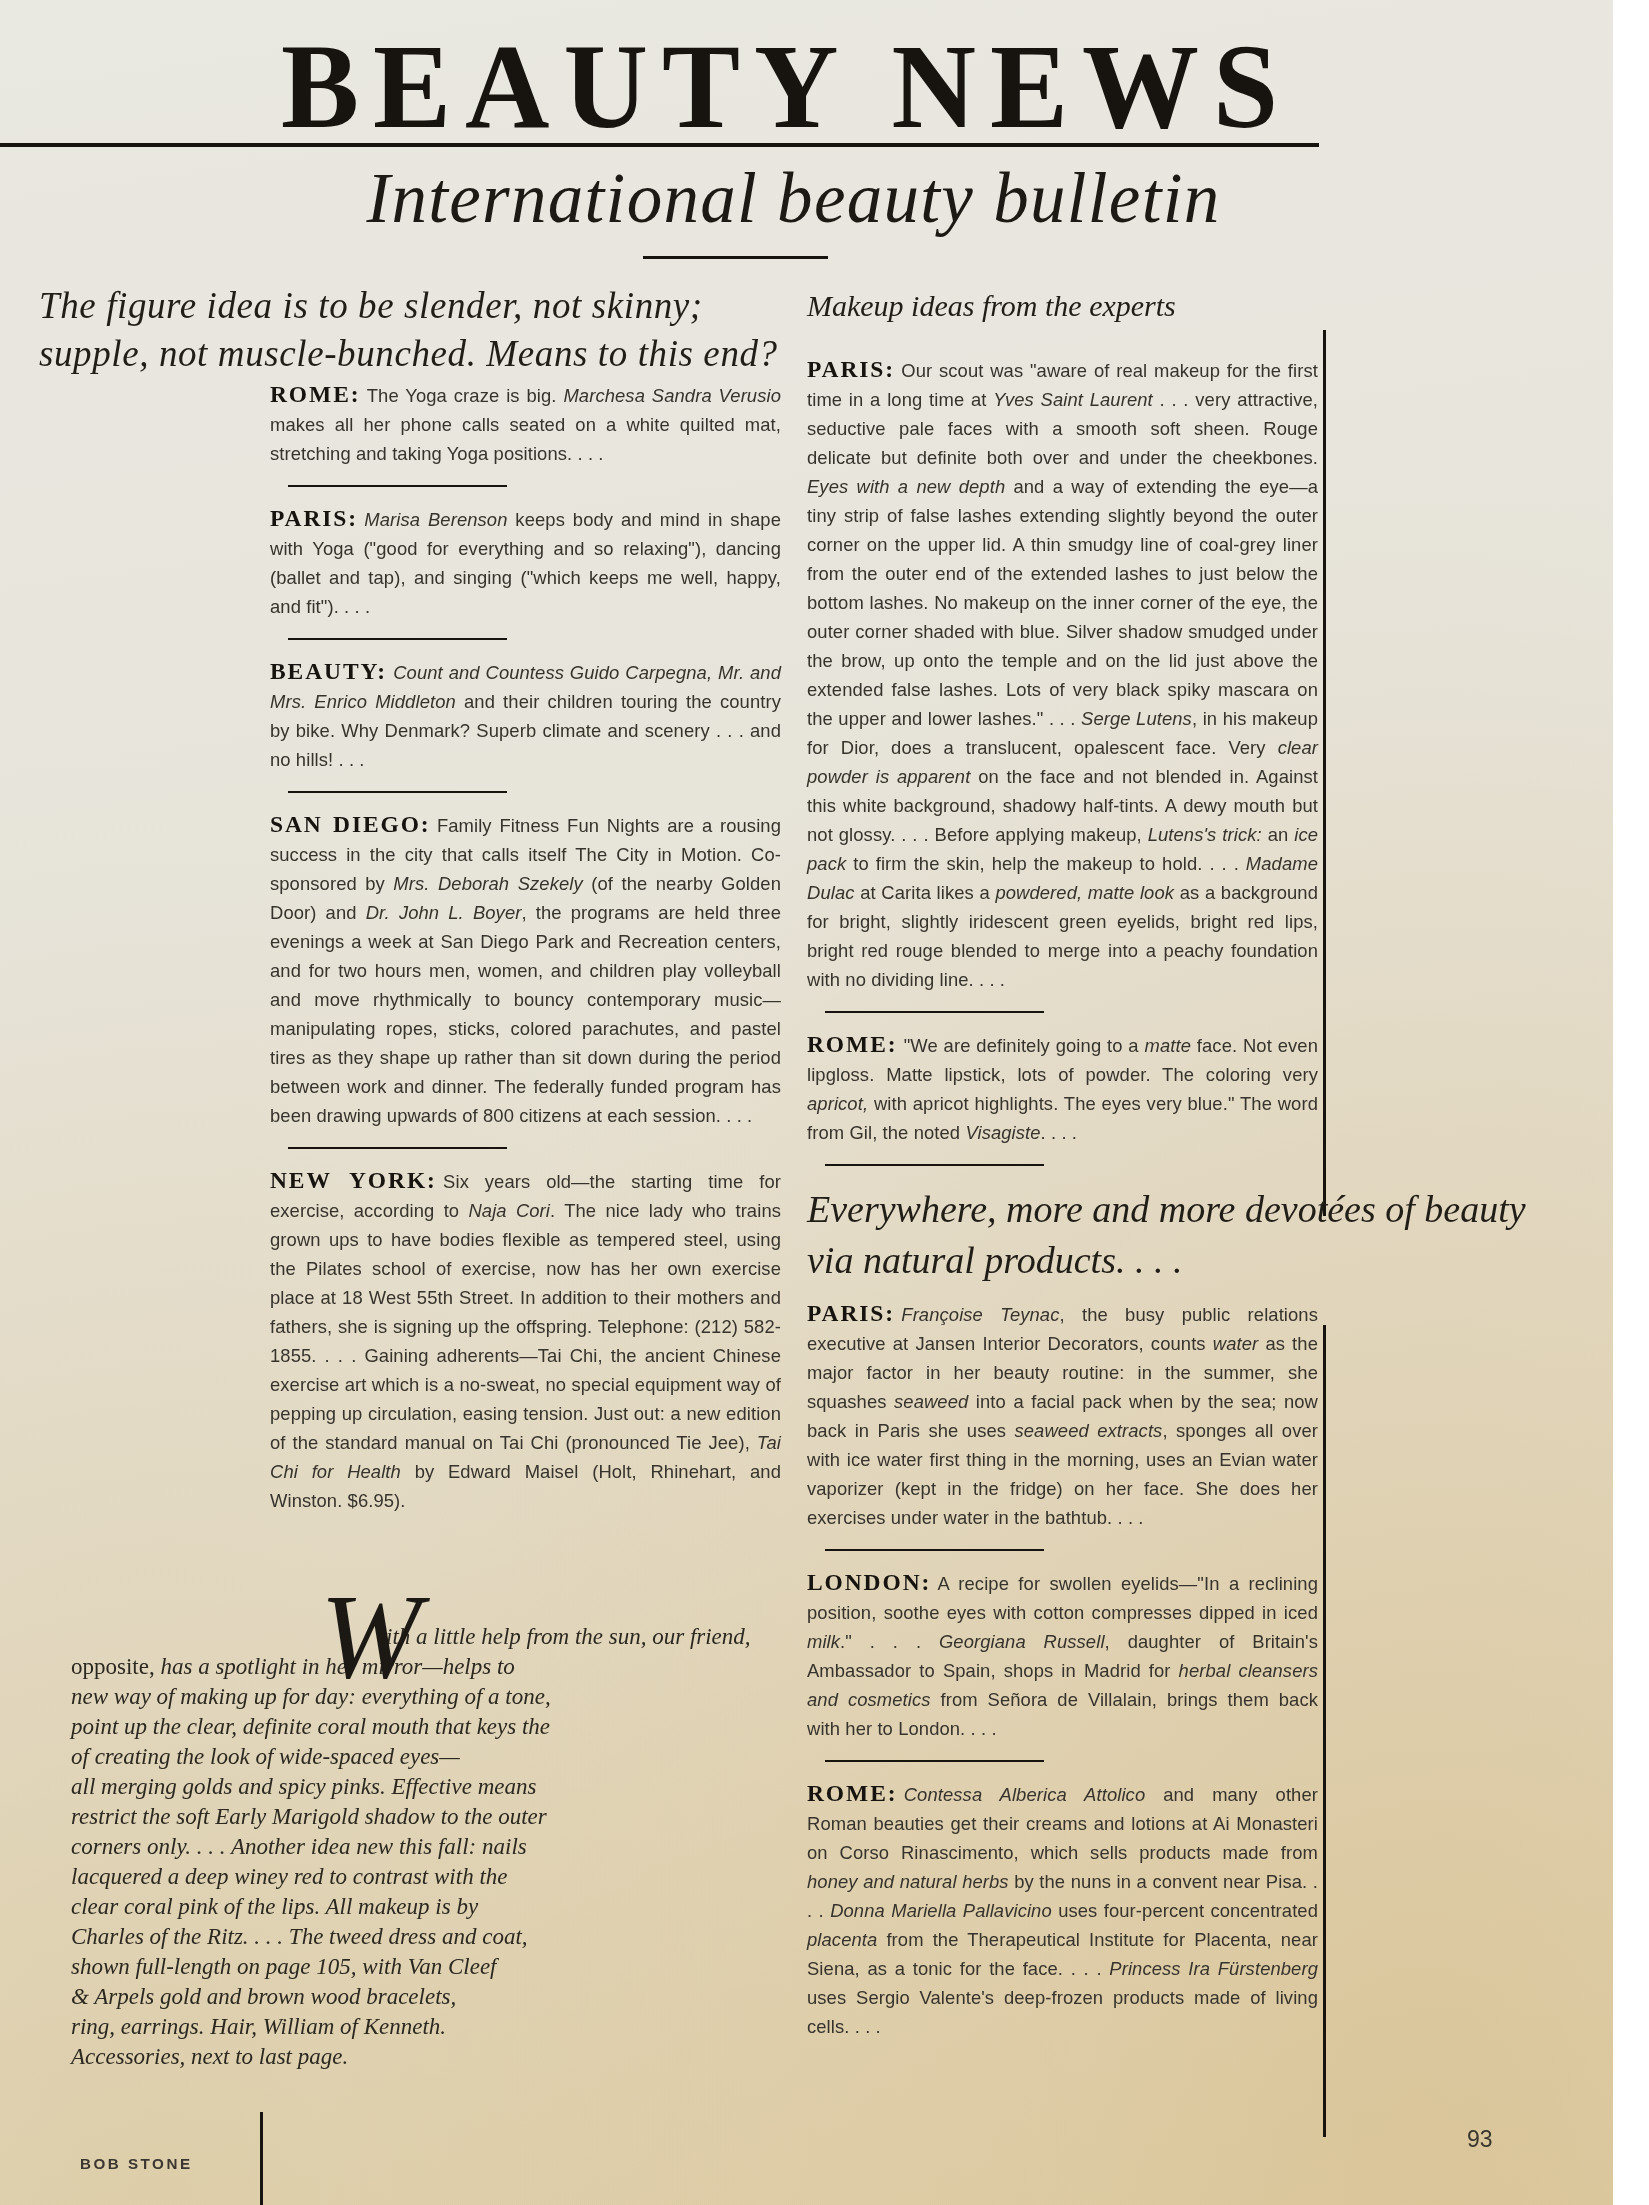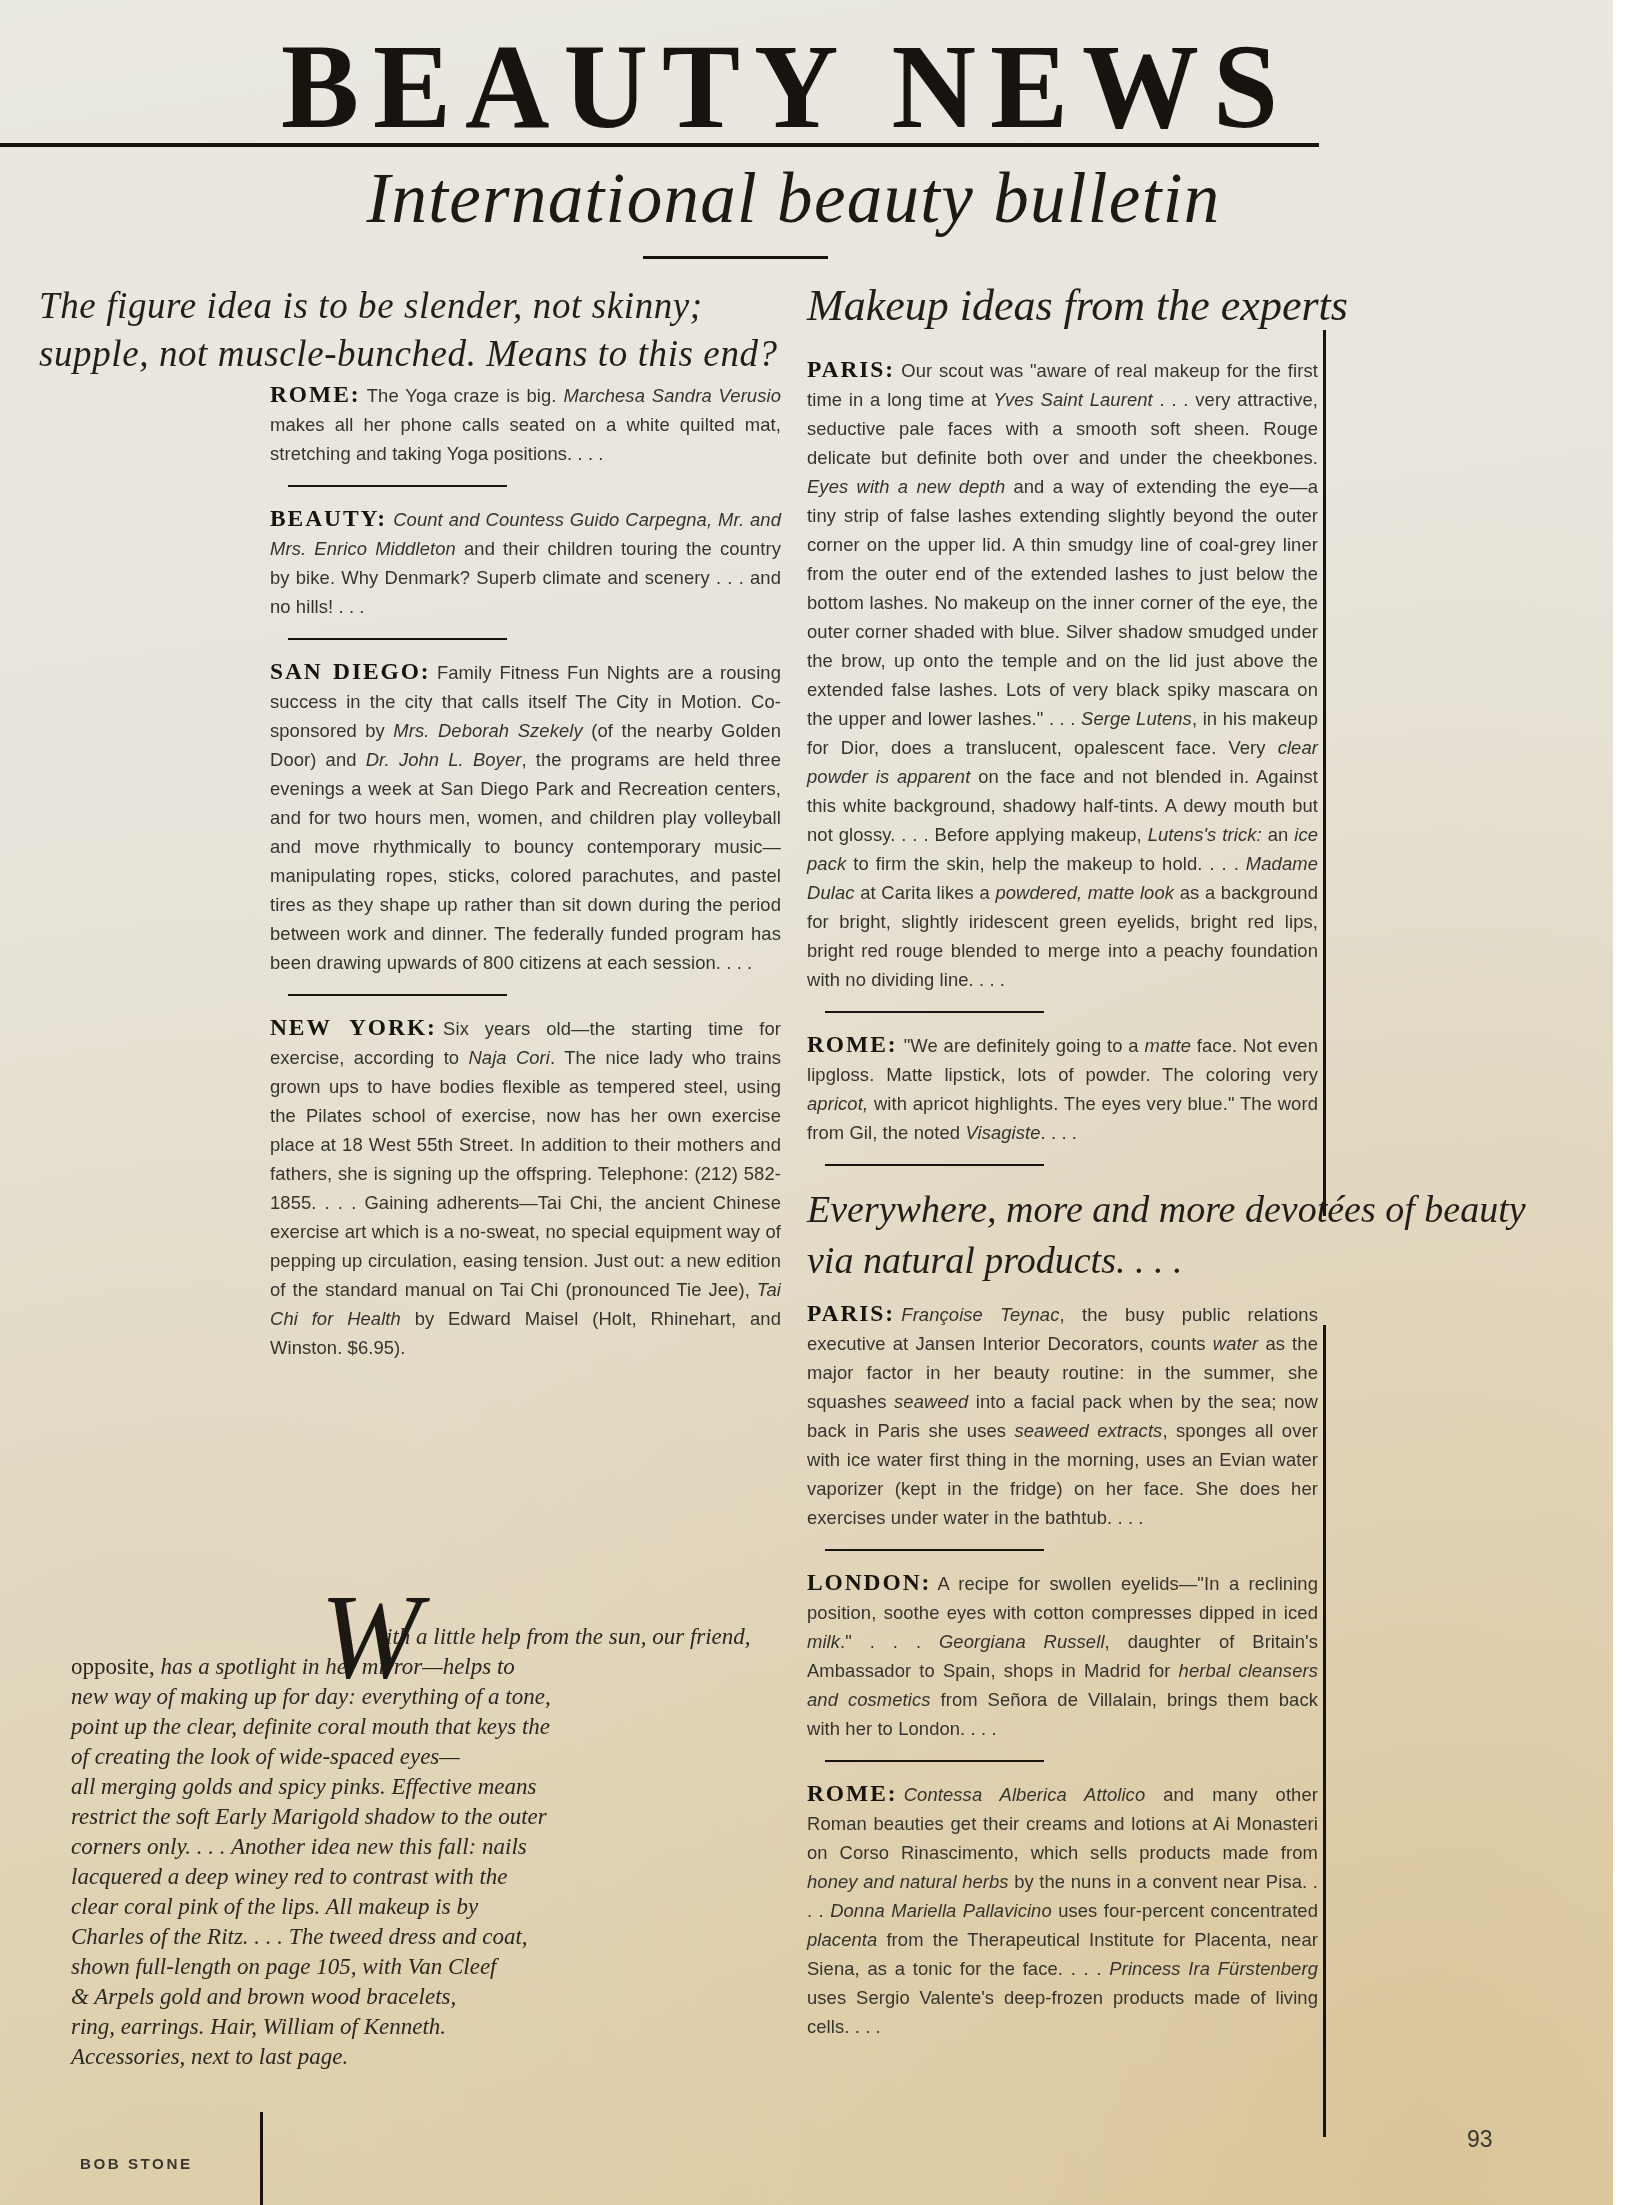--- a/index.html
+++ b/index.html
@@ -22,21 +22,21 @@
   .title-rule{position:absolute;top:143px;left:0;width:1319px;height:3.8px;background:#17140f;}
   .subtitle{
     position:absolute;top:151px;left:254px;width:1079px;margin:0;
     font-family:"Liberation Serif",serif;font-style:italic;font-weight:normal;
     font-size:71px;line-height:95px;text-align:center;color:#1d1a15;letter-spacing:1.3px;
   }
   .subtitle-rule{position:absolute;top:256px;left:643px;width:185px;height:2.5px;background:#17140f;}
   
   .ital-head{font-family:Liberation Serif, serif;font-style:italic;font-weight:normal;color:#211e18;margin:0;}
   .left-head{position:absolute;top:282px;left:39px;width:755px;font-size:37px;line-height:48px;letter-spacing:0.6px;}
-  .right-head{font-size:44px;line-height:44px;margin-bottom:28px;white-space:nowrap;}
+  .right-head{font-size:30px;line-height:44px;margin-bottom:28px;white-space:nowrap;}
   .mid-head{font-size:38px;line-height:51px;width:755px;margin:18px 0 14px 0;position:relative;z-index:2;}
   
   .left-body{position:absolute;top:381px;left:270px;width:511px;}
   .right-col{position:absolute;top:284px;left:807px;width:511px;}
   .body{
     margin:0;font-size:18.4px;line-height:29px;text-align:justify;
     color:#36332c;letter-spacing:0.1px;
   }
   .label{
     font-family:"Liberation Serif",serif;font-weight:bold;font-size:23.5px;
@@ -80,20 +80,24 @@
   <div class="subtitle-rule"></div>
 
   <h3 class="ital-head left-head">
       <div>The figure idea is to be slender, not skinny;</div>
       <div>supple, not muscle-bunched. Means to this end?</div>
     </h3>
 
   <div class="left-body">
       <div>
         <p class="body"><span class="label">ROME:</span><span class="rm">The Yoga craze is big. </span><span class="it">Marchesa Sandra Verusio</span><span class="rm"> makes all her phone calls seated on a white quilted mat, stretching and taking Yoga positions. . . .</span></p>
+        <div class="divider"></div>
+      </div>
+      <div>
+        <p class="body"><span class="label">PARIS:</span><span class="it">Marisa Berenson</span><span class="rm"> keeps body and mind in shape with Yoga ("good for everything and so relaxing"), dancing (ballet and tap), and singing ("which keeps me well, happy, and fit"). . . .</span></p>
         <div class="divider"></div>
       </div>
       <div>
         <p class="body"><span class="label">BEAUTY:</span><span class="it">Count and Countess Guido Carpegna, Mr. and Mrs. Enrico Middleton</span><span class="rm"> and their children touring the country by bike. Why Denmark? Superb climate and scenery . . . and no hills! . . .</span></p>
         <div class="divider"></div>
       </div>
       <div>
         <p class="body"><span class="label">SAN DIEGO:</span><span class="rm">Family Fitness Fun Nights are a rousing success in the city that calls itself The City in Motion. Co-sponsored by </span><span class="it">Mrs. Deborah Szekely</span><span class="rm"> (of the nearby Golden Door) and </span><span class="it">Dr. John L. Boyer</span><span class="rm">, the programs are held three evenings a week at San Diego Park and Recreation centers, and for two hours men, women, and children play volleyball and move rhythmically to bouncy contemporary music—manipulating ropes, sticks, colored parachutes, and pastel tires as they shape up rather than sit down during the period between work and dinner. The federally funded program has been drawing upwards of 800 citizens at each session. . . .</span></p>
         <div class="divider"></div>
       </div>

